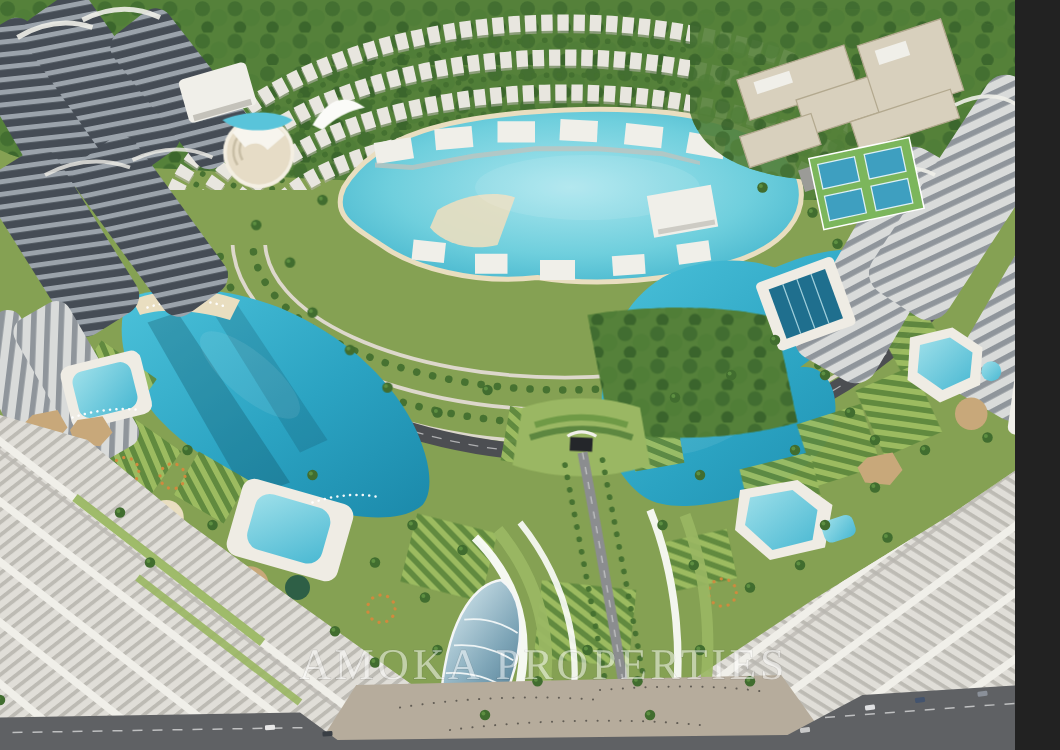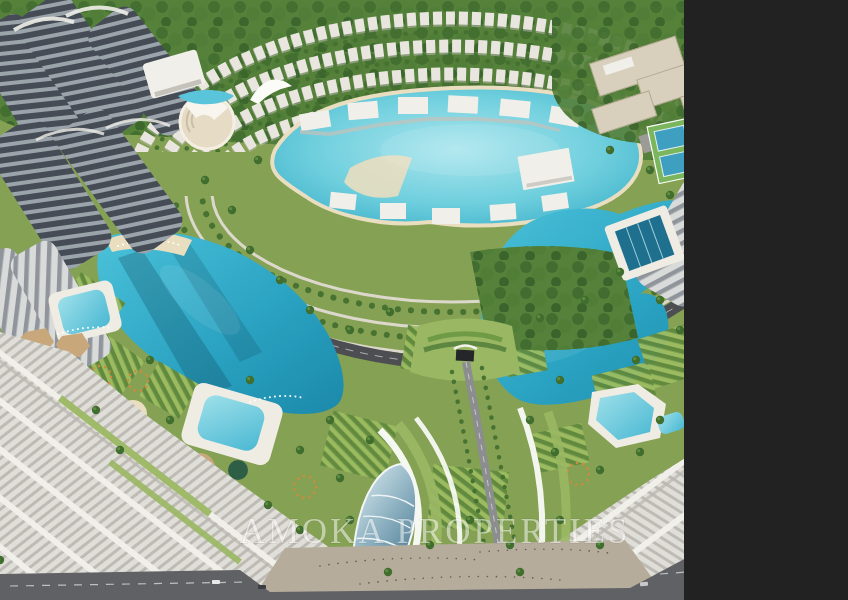--- a/index.html
+++ b/index.html
@@ -1,16 +1,16 @@
 <!DOCTYPE html>
 <html style="--lawn: #85a153; --park: #9ab763; --forest_dark: #3e6a2f; --forest_mid: #55813a; --tree: #43702f; --water_deep: #1b89aa; --water_mid: #3ab6d0; --water_light: #7fd6e2; --lagoon_center: #abe6ee; --pool: #59c4da; --pool_dark: #1f6f8e; --sand: #e9dec0; --deck: #efece4; --wood: #c8a87a; --road_dark: #4c4e52; --road_mid: #8b8d8f; --path: #ddd8cc; --plaza: #b6ac9c; --bld_white: #f0efe9; --bld_shadow: #c4c2ba; --villa: #e8e6df; --villa_sh: #b9b7ae; --campus: #d8d0bd; --campus_edge: #b3a98f; --umbrella: #d08a3e; --court_green: #7cb65c; --court_blue: #3e9fc0; --wm: #ffffff;"><head>
 <meta charset="utf-8">
 <style>
   html,body{margin:0;padding:0;background:#222;}
-  #stage{width:684px;height:600px;position:relative;overflow:hidden;font-family:"Liberation Sans",sans-serif;}
+  #stage{width:812px;height:600px;position:relative;overflow:hidden;font-family:"Liberation Sans",sans-serif;}
   svg{display:block}
   .lawn{fill:var(--lawn)}
   .parkl{fill:var(--park)}
   .forest{fill:var(--forest_mid)}
   .sand{fill:var(--sand)}
   .deck{fill:var(--deck)}
   .wood{fill:var(--wood)}
   .white-bld{fill:var(--bld_white)}
   .bld-sh{fill:var(--bld_shadow)}
   .campus{fill:var(--campus);stroke:var(--campus_edge);stroke-width:1}

